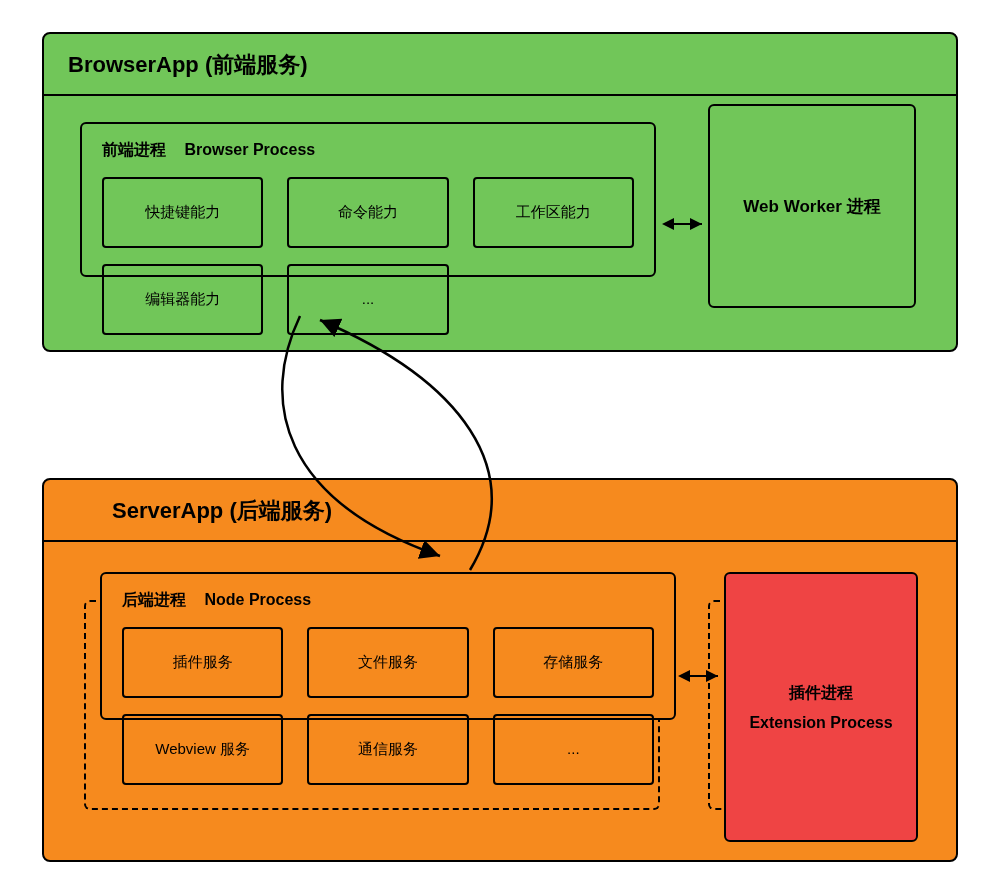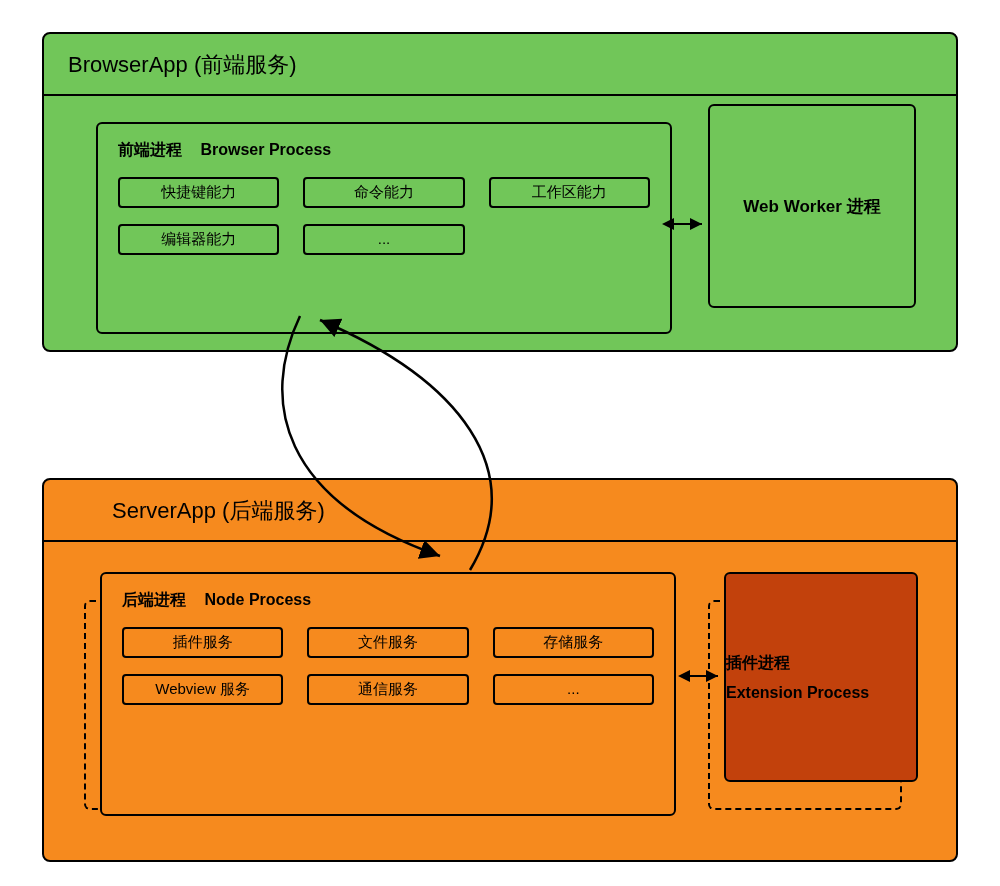--- a/index.html
+++ b/index.html
@@ -12,53 +12,53 @@
   }
   .app-box {
     position: absolute;
     border: 2px solid #000;
     border-radius: 8px;
   }
   .browser-app { background: #71c659; left: 42px; top: 32px; width: 916px; height: 320px; }
   .server-app  { background: #f68a1e; left: 42px; top: 478px; width: 916px; height: 384px; }
   .app-title {
     font-size: 22px;
-    font-weight: 400;
+    font-weight: 700;
     padding: 16px 20px 14px 24px;
     border-bottom: 2px solid #000;
   }
   .server-app .app-title { padding-left: 68px; }
   .app-body { position: relative; width: 100%; height: calc(100% - 56px); }
 
   .proc-box {
     position: absolute;
     border: 2px solid #000;
     border-radius: 6px;
     background: transparent;
   }
-  .browser-proc { left: 52px; top: 26px; width: 576px; height: 212px; background: #71c659; }
-  .node-proc    { left: 56px; top: 30px; width: 576px; height: 244px; background: #f68a1e; }
+  .browser-proc { left: 36px; top: 26px; width: 576px; height: 155px; background: #71c659; }
+  .node-proc    { left: 56px; top: 30px; width: 576px; height: 148px; background: #f68a1e; }
   .webworker    { left: 664px; top: 8px; width: 208px; height: 204px; display:flex; align-items:center; justify-content:center; text-align:center; font-weight:700; font-size:17px; }
-  .ext-proc     { left: 680px; top: 30px; width: 194px; height: 210px; display:flex; flex-direction:column; align-items:flex-start; justify-content:center; text-align:center; font-weight:700; font-size:16px; background:#c2410c; }
+  .ext-proc     { left: 680px; top: 30px; width: 194px; height: 270px; display:flex; flex-direction:column; align-items:center; justify-content:center; text-align:center; font-weight:700; font-size:16px; background:#ef4444; }
   .ext-proc .line2 { margin-top: 10px; }
 
   .proc-header { padding: 16px 20px 8px 20px; font-size: 16px; font-weight: 700; }
   .proc-header .en { margin-left: 14px; }
 
   .cap-grid {
     display: grid;
     grid-template-columns: repeat(3, 1fr);
     gap: 16px 24px;
     padding: 8px 20px 18px 20px;
   }
   .cap {
     border: 2px solid #000;
     border-radius: 4px;
     text-align: center;
-    padding: 4px 4px;
+    padding: 24px 4px;
     font-size: 15px;
     font-weight: 500;
     background: transparent;
   }
 
   .dashed-shadow {
     position: absolute;
     border: 2px dashed #000;
     border-radius: 6px;
     background: transparent;

